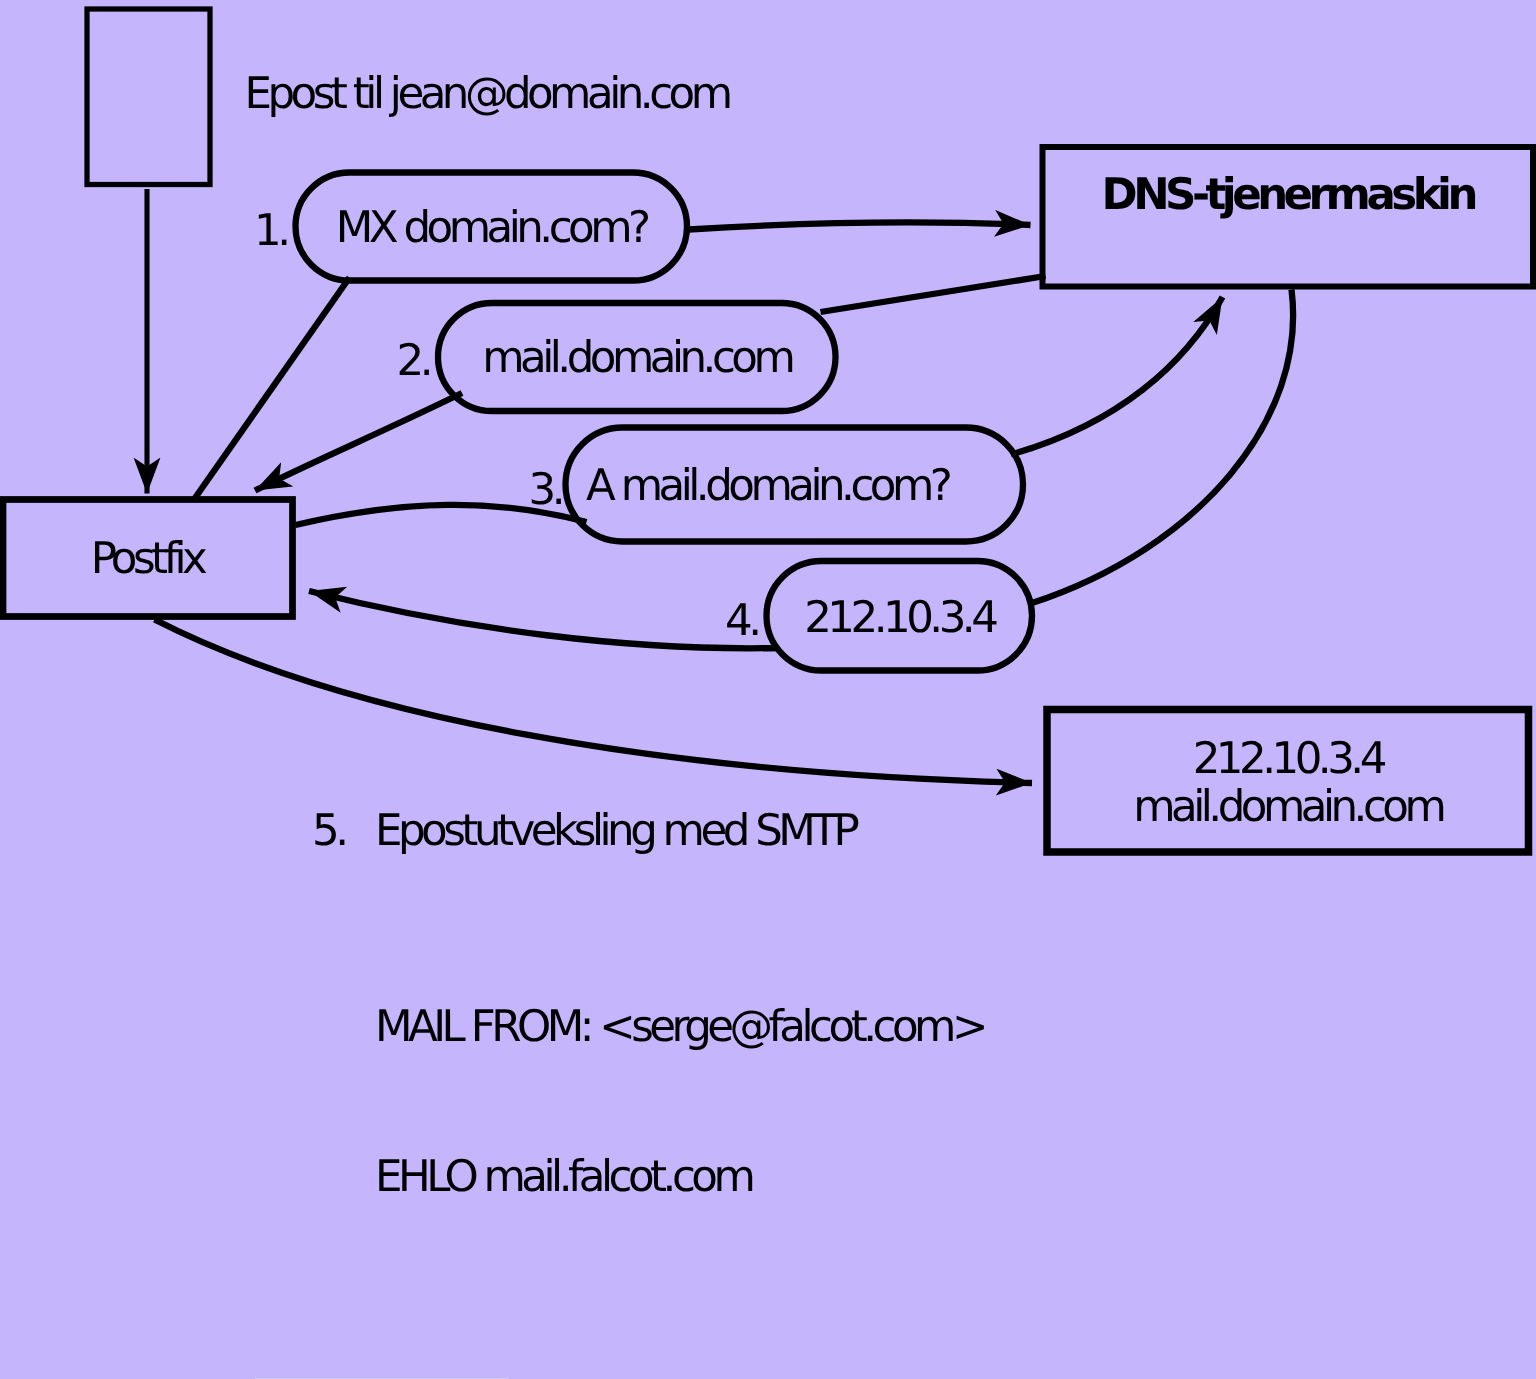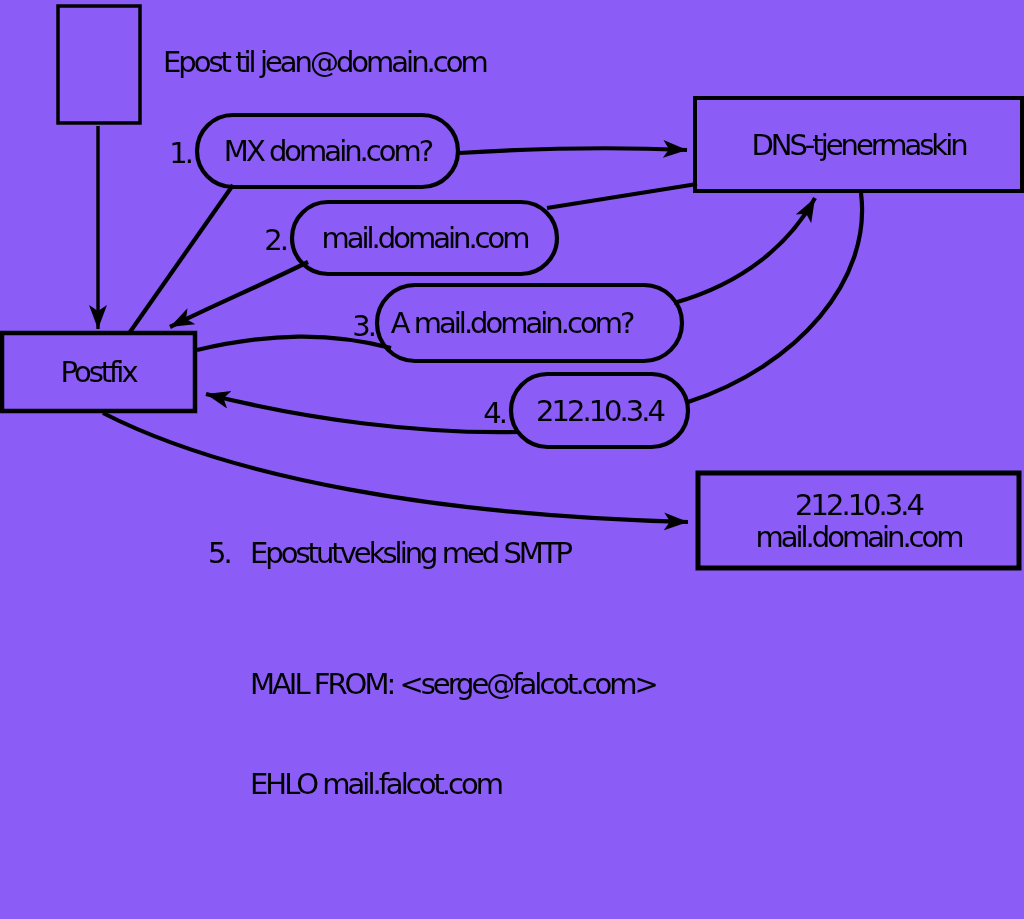--- a/index.html
+++ b/index.html
@@ -1,21 +1,21 @@
 <!DOCTYPE html>
 <html><head>
 <meta charset="utf-8">
 <style>
   html, body { margin: 0; padding: 0; }
   body { background: #ffffff; }
   .stage {
     position: relative;
     width: 1024px;
     height: 919px;
-    background: #8b5cf6;
+    background: #c4b5fd;
     overflow: hidden;
     font-family: "DejaVu Sans", sans-serif;
     color: #000000;
   }
   .stage svg { position: absolute; left: 0; top: 0; }
   .txt {
     position: absolute;
     font-size: 29px;
     letter-spacing: -3px;
     white-space: pre;
@@ -72,21 +72,21 @@
     <path d="M 197,350 C 270,333 330,332 391,348" fill="none" stroke="#000000" stroke-width="4.2"></path>
     <path d="M 674,303 C 745,283 790,243 815,198" fill="none" stroke="#000000" stroke-width="4.2" marker-end="url(#arr)"></path>
     <path d="M 861,193 C 872,280 798,366 688,402" fill="none" stroke="#000000" stroke-width="4.2"></path>
     <path d="M 519,432 C 420,434 310,420 206,394" fill="none" stroke="#000000" stroke-width="4.2" marker-end="url(#arr)"></path>
     <path d="M 103,413 C 230,478 440,516 688,522" fill="none" stroke="#000000" stroke-width="4.2" marker-end="url(#arr)"></path>
   </svg>
 
   <div class="txt" style="left:163px; top:45px;">Epost til jean@domain.com</div>
 
   <div class="txt node-label" style="left:0px; top:333px; width:196px; height:78px;">Postfix</div>
-  <div class="txt node-label" style="left:695px; top:98px; width:327px; height:93px;">DNS-tjenermaskin</div>
+  <div class="txt node-label" style="left:695px; top:82px; width:327px; height:93px;font-weight:bold;">DNS-tjenermaskin</div>
   <div class="txt node-label two-line" style="left:698px; top:473px; width:321px; height:95px;">
     <div>212.10.3.4</div>
     <div>mail.domain.com</div>
   </div>
 
   <div class="txt num" style="left:141px; top:139px;">1.</div>
   <div class="txt num" style="left:236px; top:226px;">2.</div>
   <div class="txt num" style="left:324px; top:312px;">3.</div>
   <div class="txt num" style="left:455px; top:399px;">4.</div>
 

